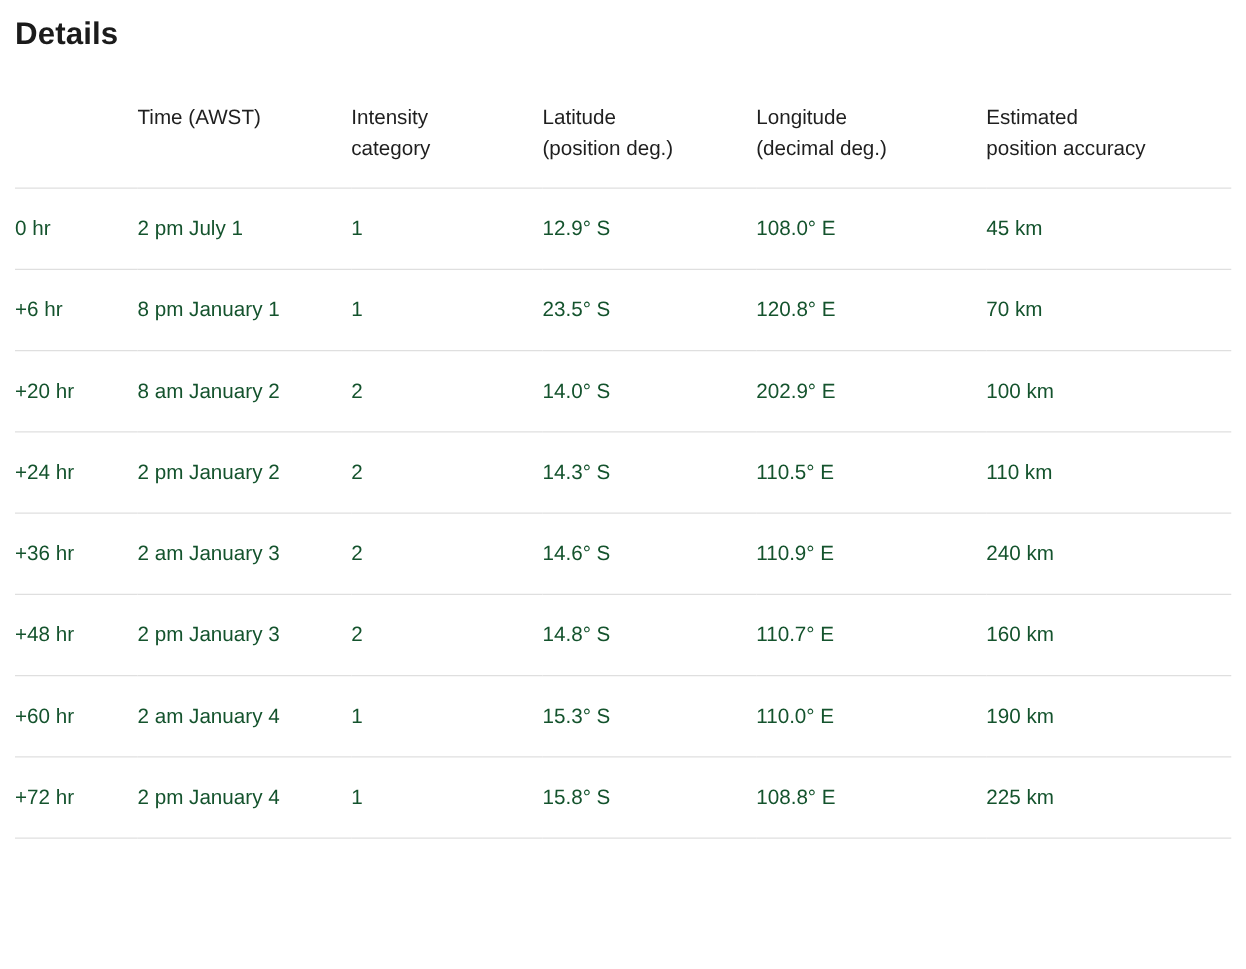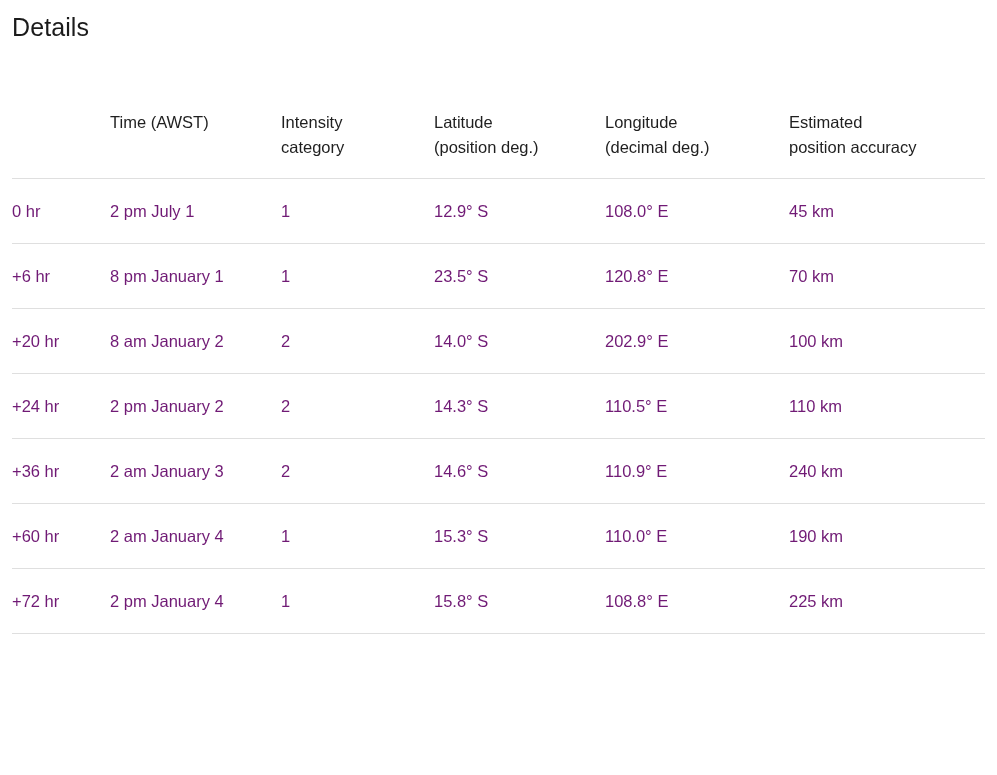--- a/index.html
+++ b/index.html
@@ -14,47 +14,47 @@
     width: 997px;
     height: 775px;
     padding: 10px 12px 0 12px;
     background: #ffffff;
     overflow: hidden;
   }
   .title {
     margin: 2px 0 0 0;
     font-size: 25px;
     line-height: 30px;
-    font-weight: 400;
+    font-weight: 700;
     color: #1b1b1b;
     letter-spacing: 0.1px;
   }
   table.details-table {
     border-collapse: collapse;
     table-layout: fixed;
     width: 973px;
-    margin-top: 68px;
+    margin-top: 40px;
   }
   .details-table th {
     text-align: left;
     vertical-align: top;
     font-weight: 400;
     font-size: 16.5px;
     line-height: 25px;
     color: #1f1f1f;
     padding: 0 24px 18px 0;
     border-bottom: 1px solid #dfdfdf;
   }
   .details-table th .th-label {
     white-space: pre-line; 
   }
   .details-table td {
     font-size: 16.5px;
     line-height: 22px;
-    color: #701a75;
+    color: #14532d;
     height: 65px;
     vertical-align: middle;
     padding: 0 24px 0 0;
     border-bottom: 1px solid #dfdfdf;
     white-space: nowrap;
     overflow: hidden;
   }
 </style>
 </head>
 <body>
@@ -133,20 +133,28 @@
         </tr>
         <tr>
           <td>+36 hr</td>
           <td>2 am January 3</td>
           <td>2</td>
           <td>14.6° S</td>
           <td>110.9° E</td>
           <td>240 km</td>
         </tr>
         <tr>
+          <td>+48 hr</td>
+          <td>2 pm January 3</td>
+          <td>2</td>
+          <td>14.8° S</td>
+          <td>110.7° E</td>
+          <td>160 km</td>
+        </tr>
+        <tr>
           <td>+60 hr</td>
           <td>2 am January 4</td>
           <td>1</td>
           <td>15.3° S</td>
           <td>110.0° E</td>
           <td>190 km</td>
         </tr>
         <tr>
           <td>+72 hr</td>
           <td>2 pm January 4</td>

